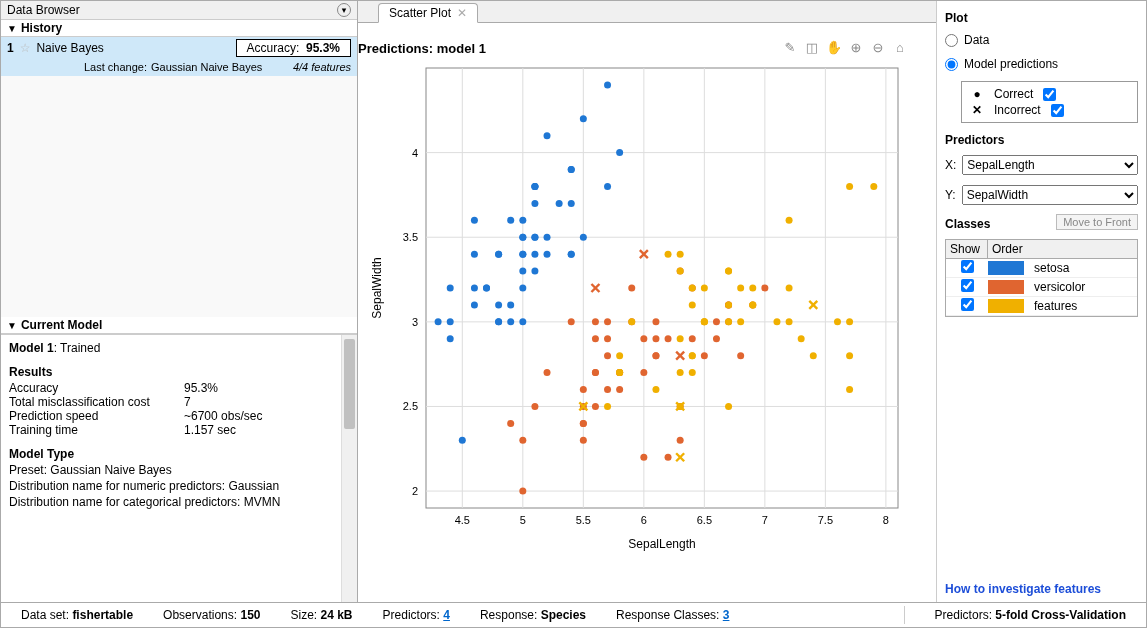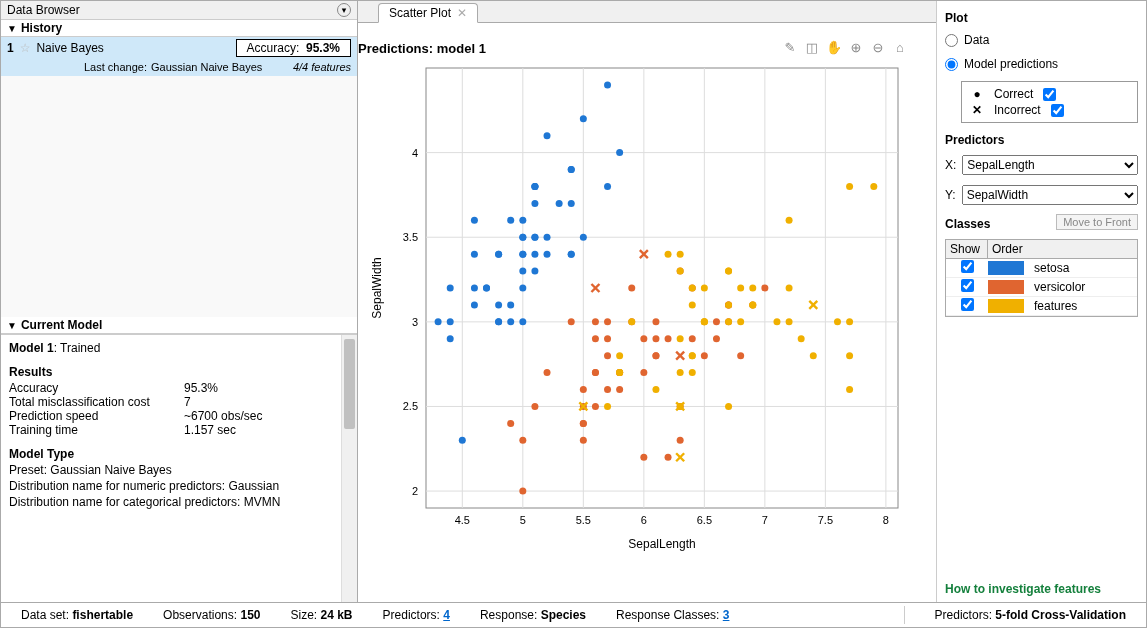--- a/index.html
+++ b/index.html
@@ -53,21 +53,21 @@
   .classes-hdr{ display:flex; align-items:center; gap:6px;}
   .classes-hdr button{ margin-left:auto; font-size:11px; padding:1px 6px; background:#f4f4f4; border:1px solid #bbb; color:#888;}
   .class-table{ border:1px solid #aaa; margin-top:2px;}
   .class-table .thead{ display:flex; background:#f0f0f0; border-bottom:1px solid #aaa;}
   .class-table .thead div{ padding:2px 4px; border-right:1px solid #aaa; text-align:left;}
   .class-table .thead div:last-child{border-right:none;}
   .class-table .row{ display:flex; align-items:center; border-bottom:1px solid #eee;}
   .class-table .row>div{ padding:1px 4px;}
   .swatch{ width:36px; height:14px;}
   .right .filler{ flex:1;}
-  .right a.help{ color:#15803d; text-decoration:none; font-weight:bold; font-size:12px;margin-top:44px;}
+  .right a.help{ color:#1d4ed8; text-decoration:none; font-weight:bold; font-size:12px;margin-top:44px;}
   
   .status{ height:25px; border-top:1px solid #aaa; background:#fff; display:flex; align-items:center; padding:0 20px; gap:30px; font-size:12px;}
   .status .seg{ white-space:nowrap;}
   .status .blue{ color:#0066cc; text-decoration:underline; font-weight:bold;}
   .status b{font-weight:bold;}
   .status .vsep{ width:1px; height:18px; background:#ccc; margin-left:auto;}
 </style>
 </head>
 <body>
 

